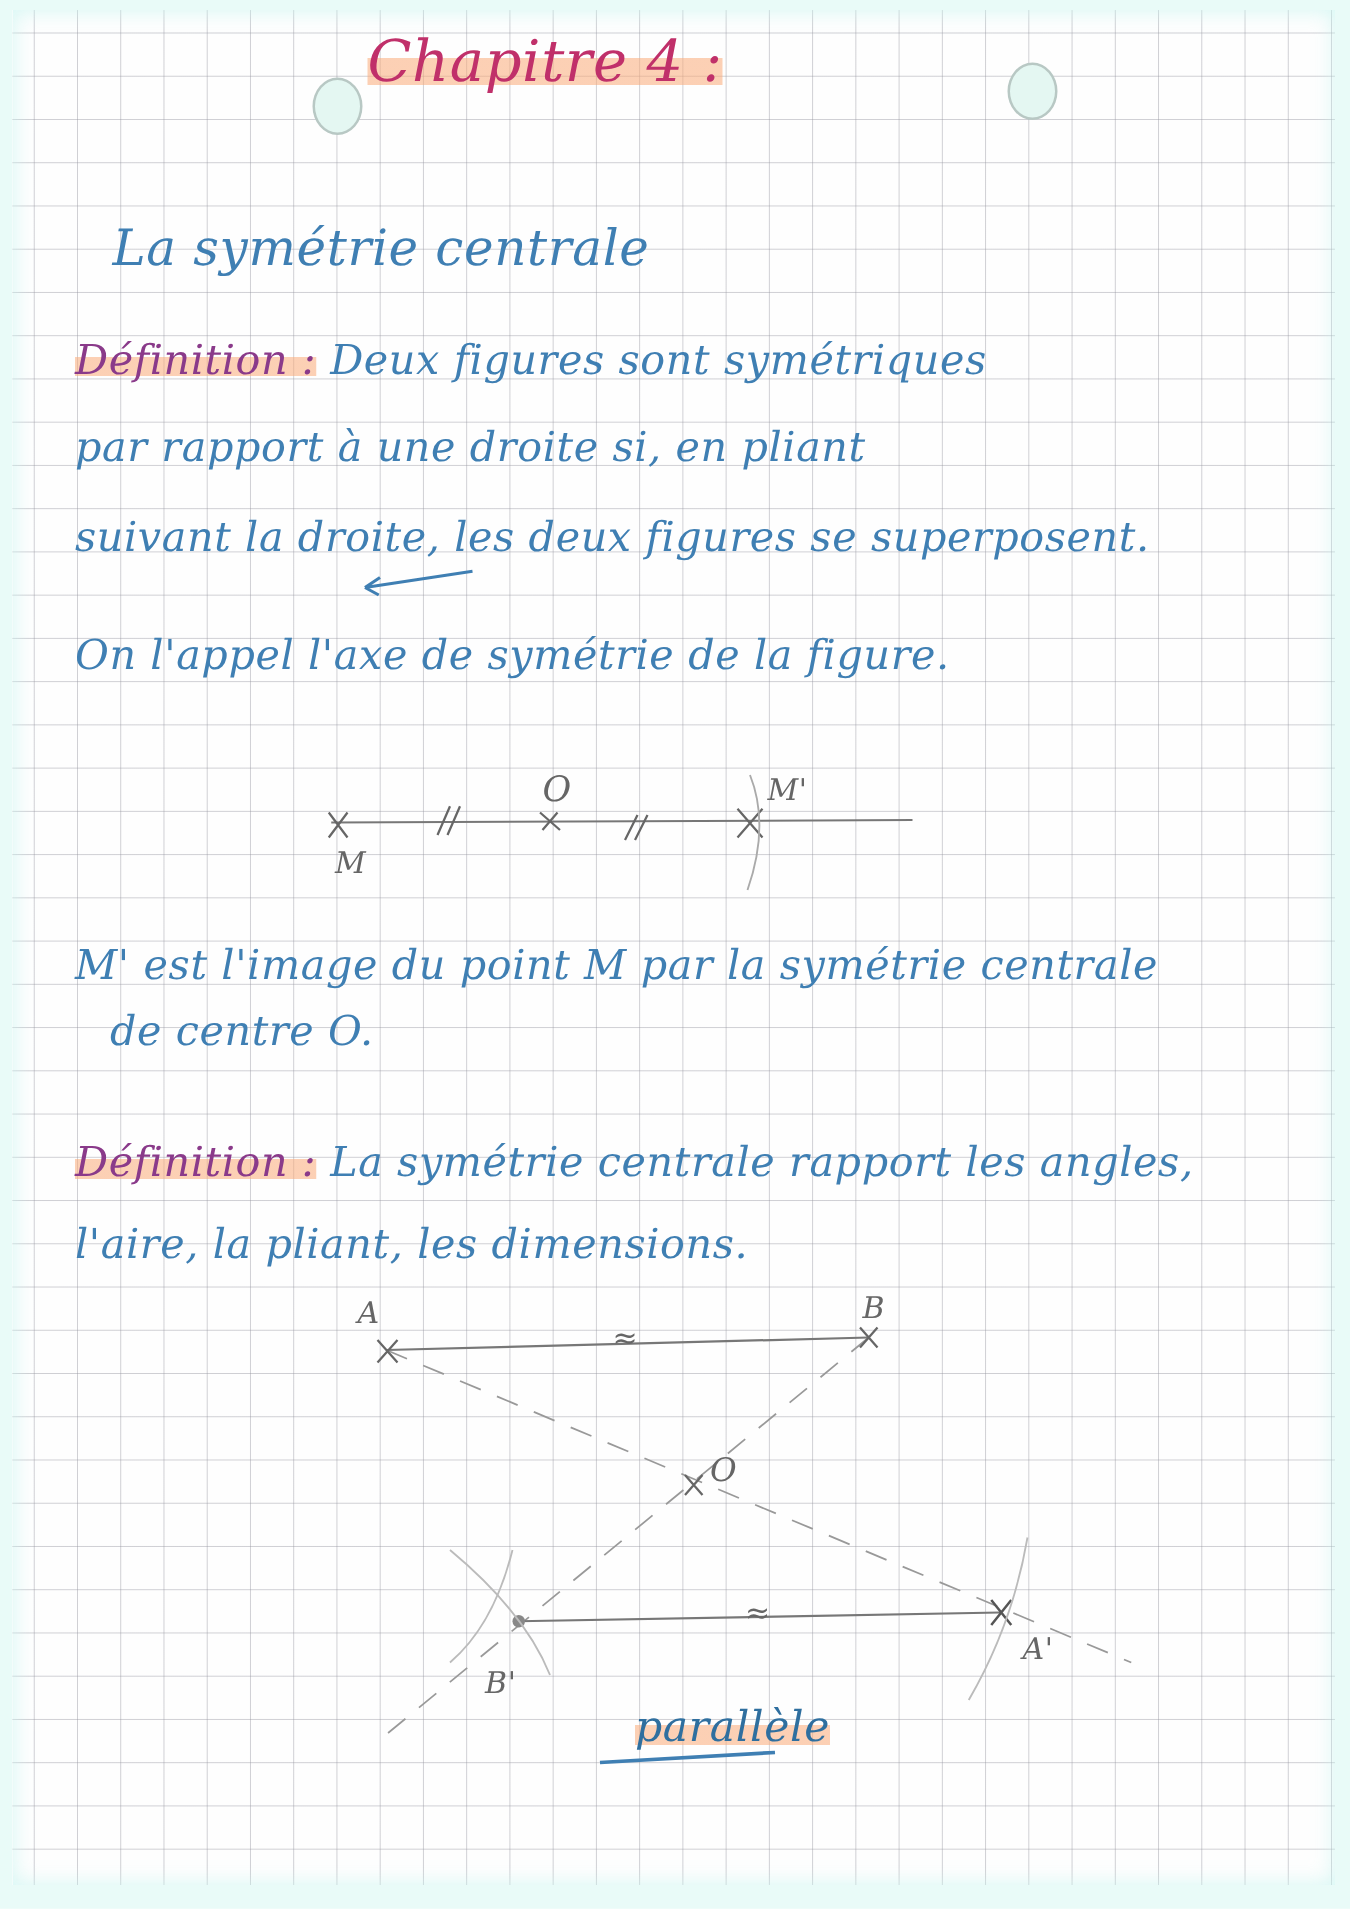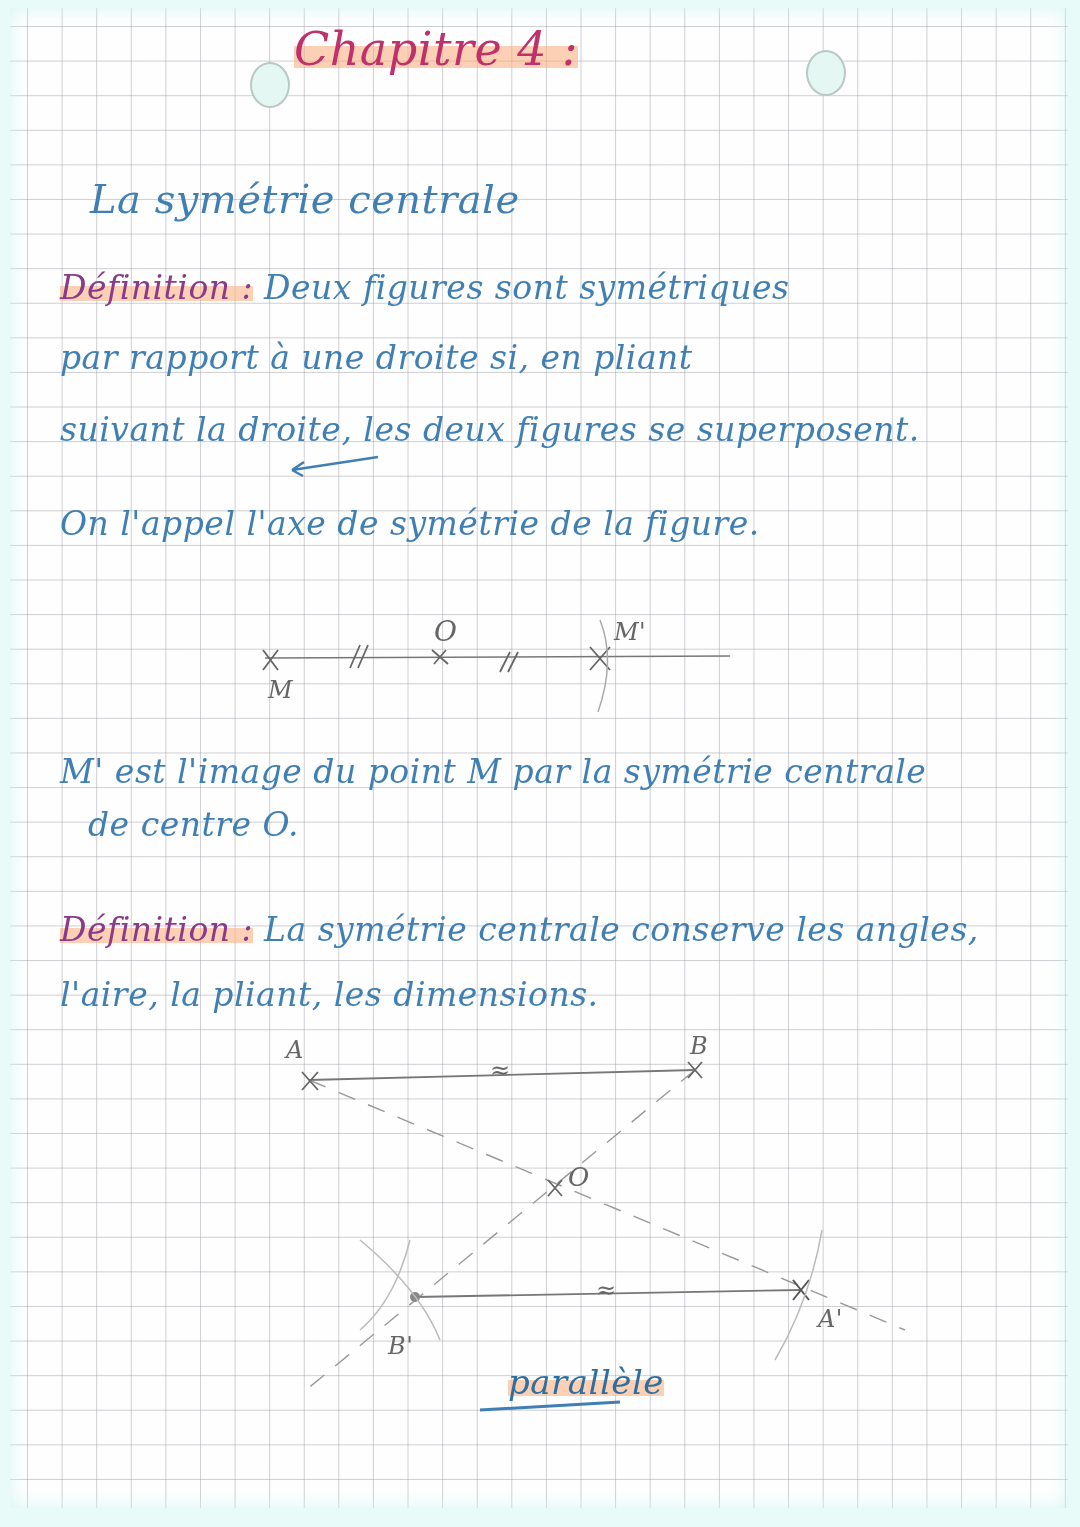--- a/index.html
+++ b/index.html
@@ -83,21 +83,21 @@
 
 <div class="hw" style="left:434px; top:615px; font-size:28px; color:#666;">O</div>
 <div class="hw" style="left:268px; top:676px; font-size:24px; color:#666;">M</div>
 <div class="hw" style="left:614px; top:618px; font-size:24px; color:#666;">M'</div>
 
 <div class="hw body-line" style="left:60px; top:735px;margin-top:17px;">M' est l'image du point M par la symétrie centrale</div>
 <div class="hw body-line" style="left:60px; top:805px;margin-left:28px;">de centre O.</div>
 
 <div class="hw body-line" style="left:60px; top:910px;">
   <span class="purple hl">Définition :</span>
-  <span>La symétrie centrale conserve les angles,</span>
+  <span>La symétrie centrale rapport les angles,</span>
 </div>
 <div class="hw body-line" style="left:60px; top:975px;">l'aire, la pliant, les dimensions.</div>
 
 <div class="hw" style="left:286px; top:1036px; font-size:24px; color:#666;">A</div>
 <div class="hw" style="left:690px; top:1032px; font-size:24px; color:#666;">B</div>
 <div class="hw" style="left:568px; top:1162px; font-size:26px; color:#666;">O</div>
 <div class="hw" style="left:818px; top:1305px; font-size:24px; color:#666;">A'</div>
 <div class="hw" style="left:388px; top:1332px; font-size:24px; color:#666;">B'</div>
 <div class="hw" style="left:490px; top:1056px; font-size:24px; color:#666;">≈</div>
 <div class="hw" style="left:596px; top:1276px; font-size:24px; color:#666;">≈</div>

